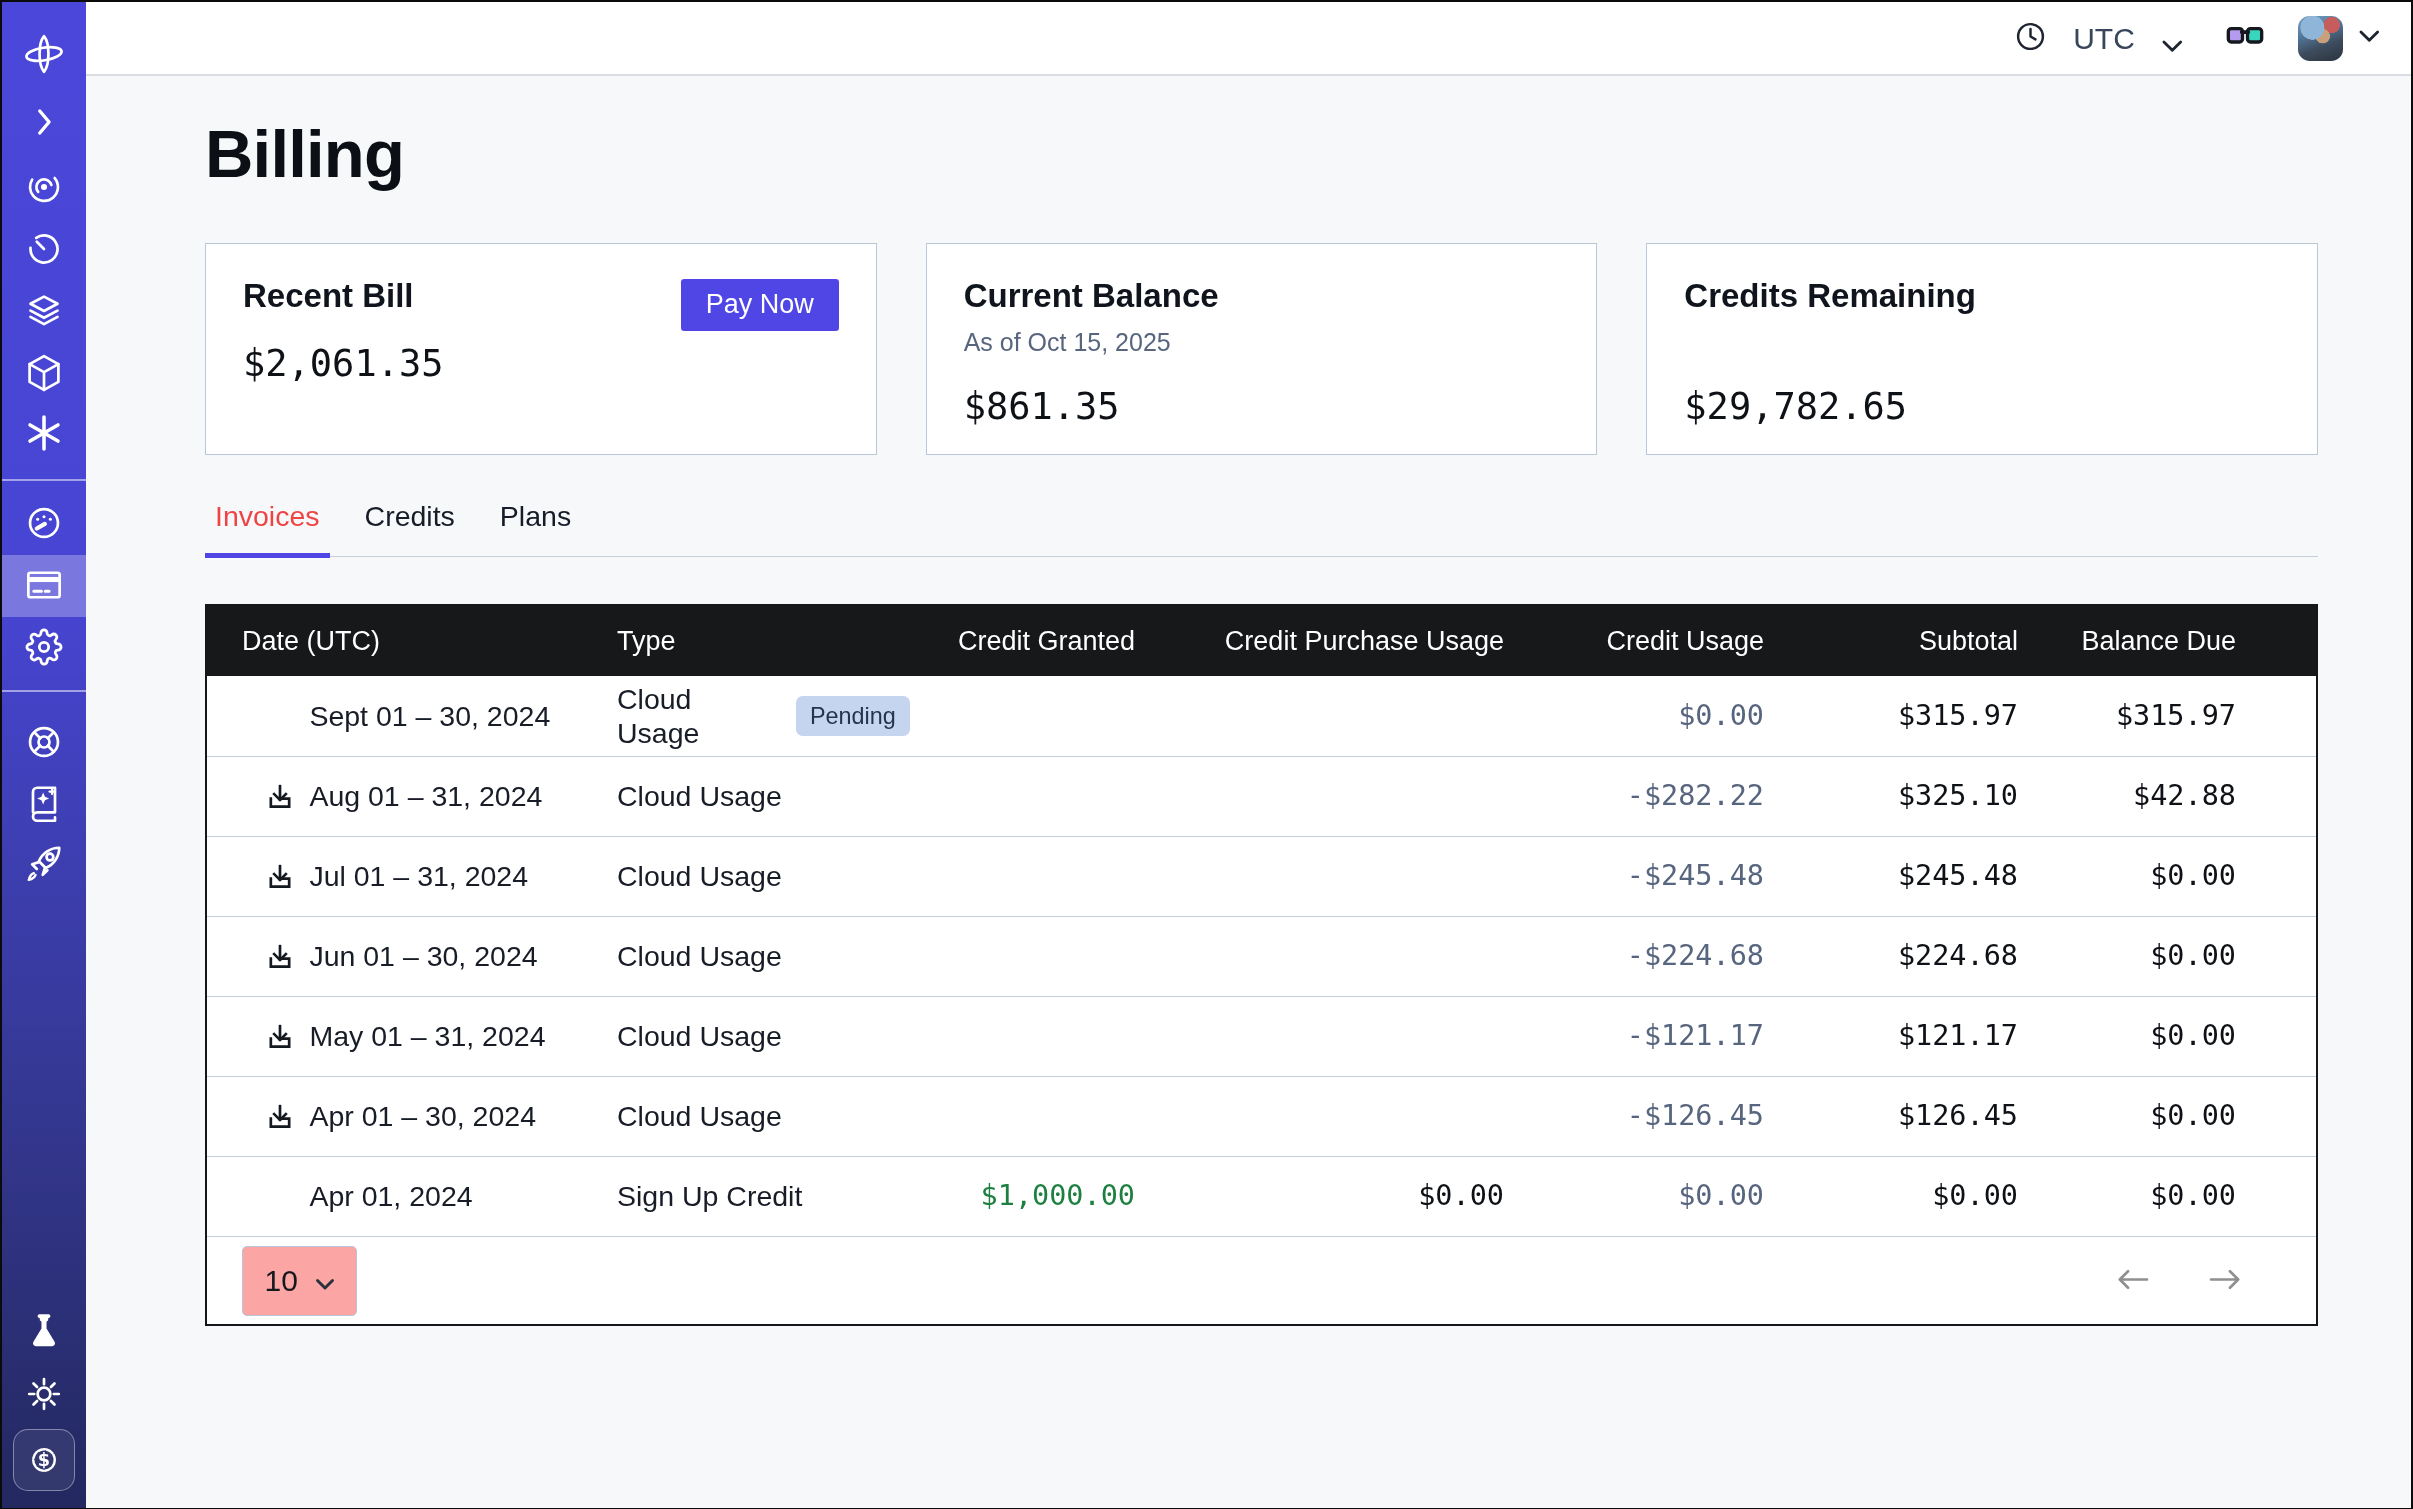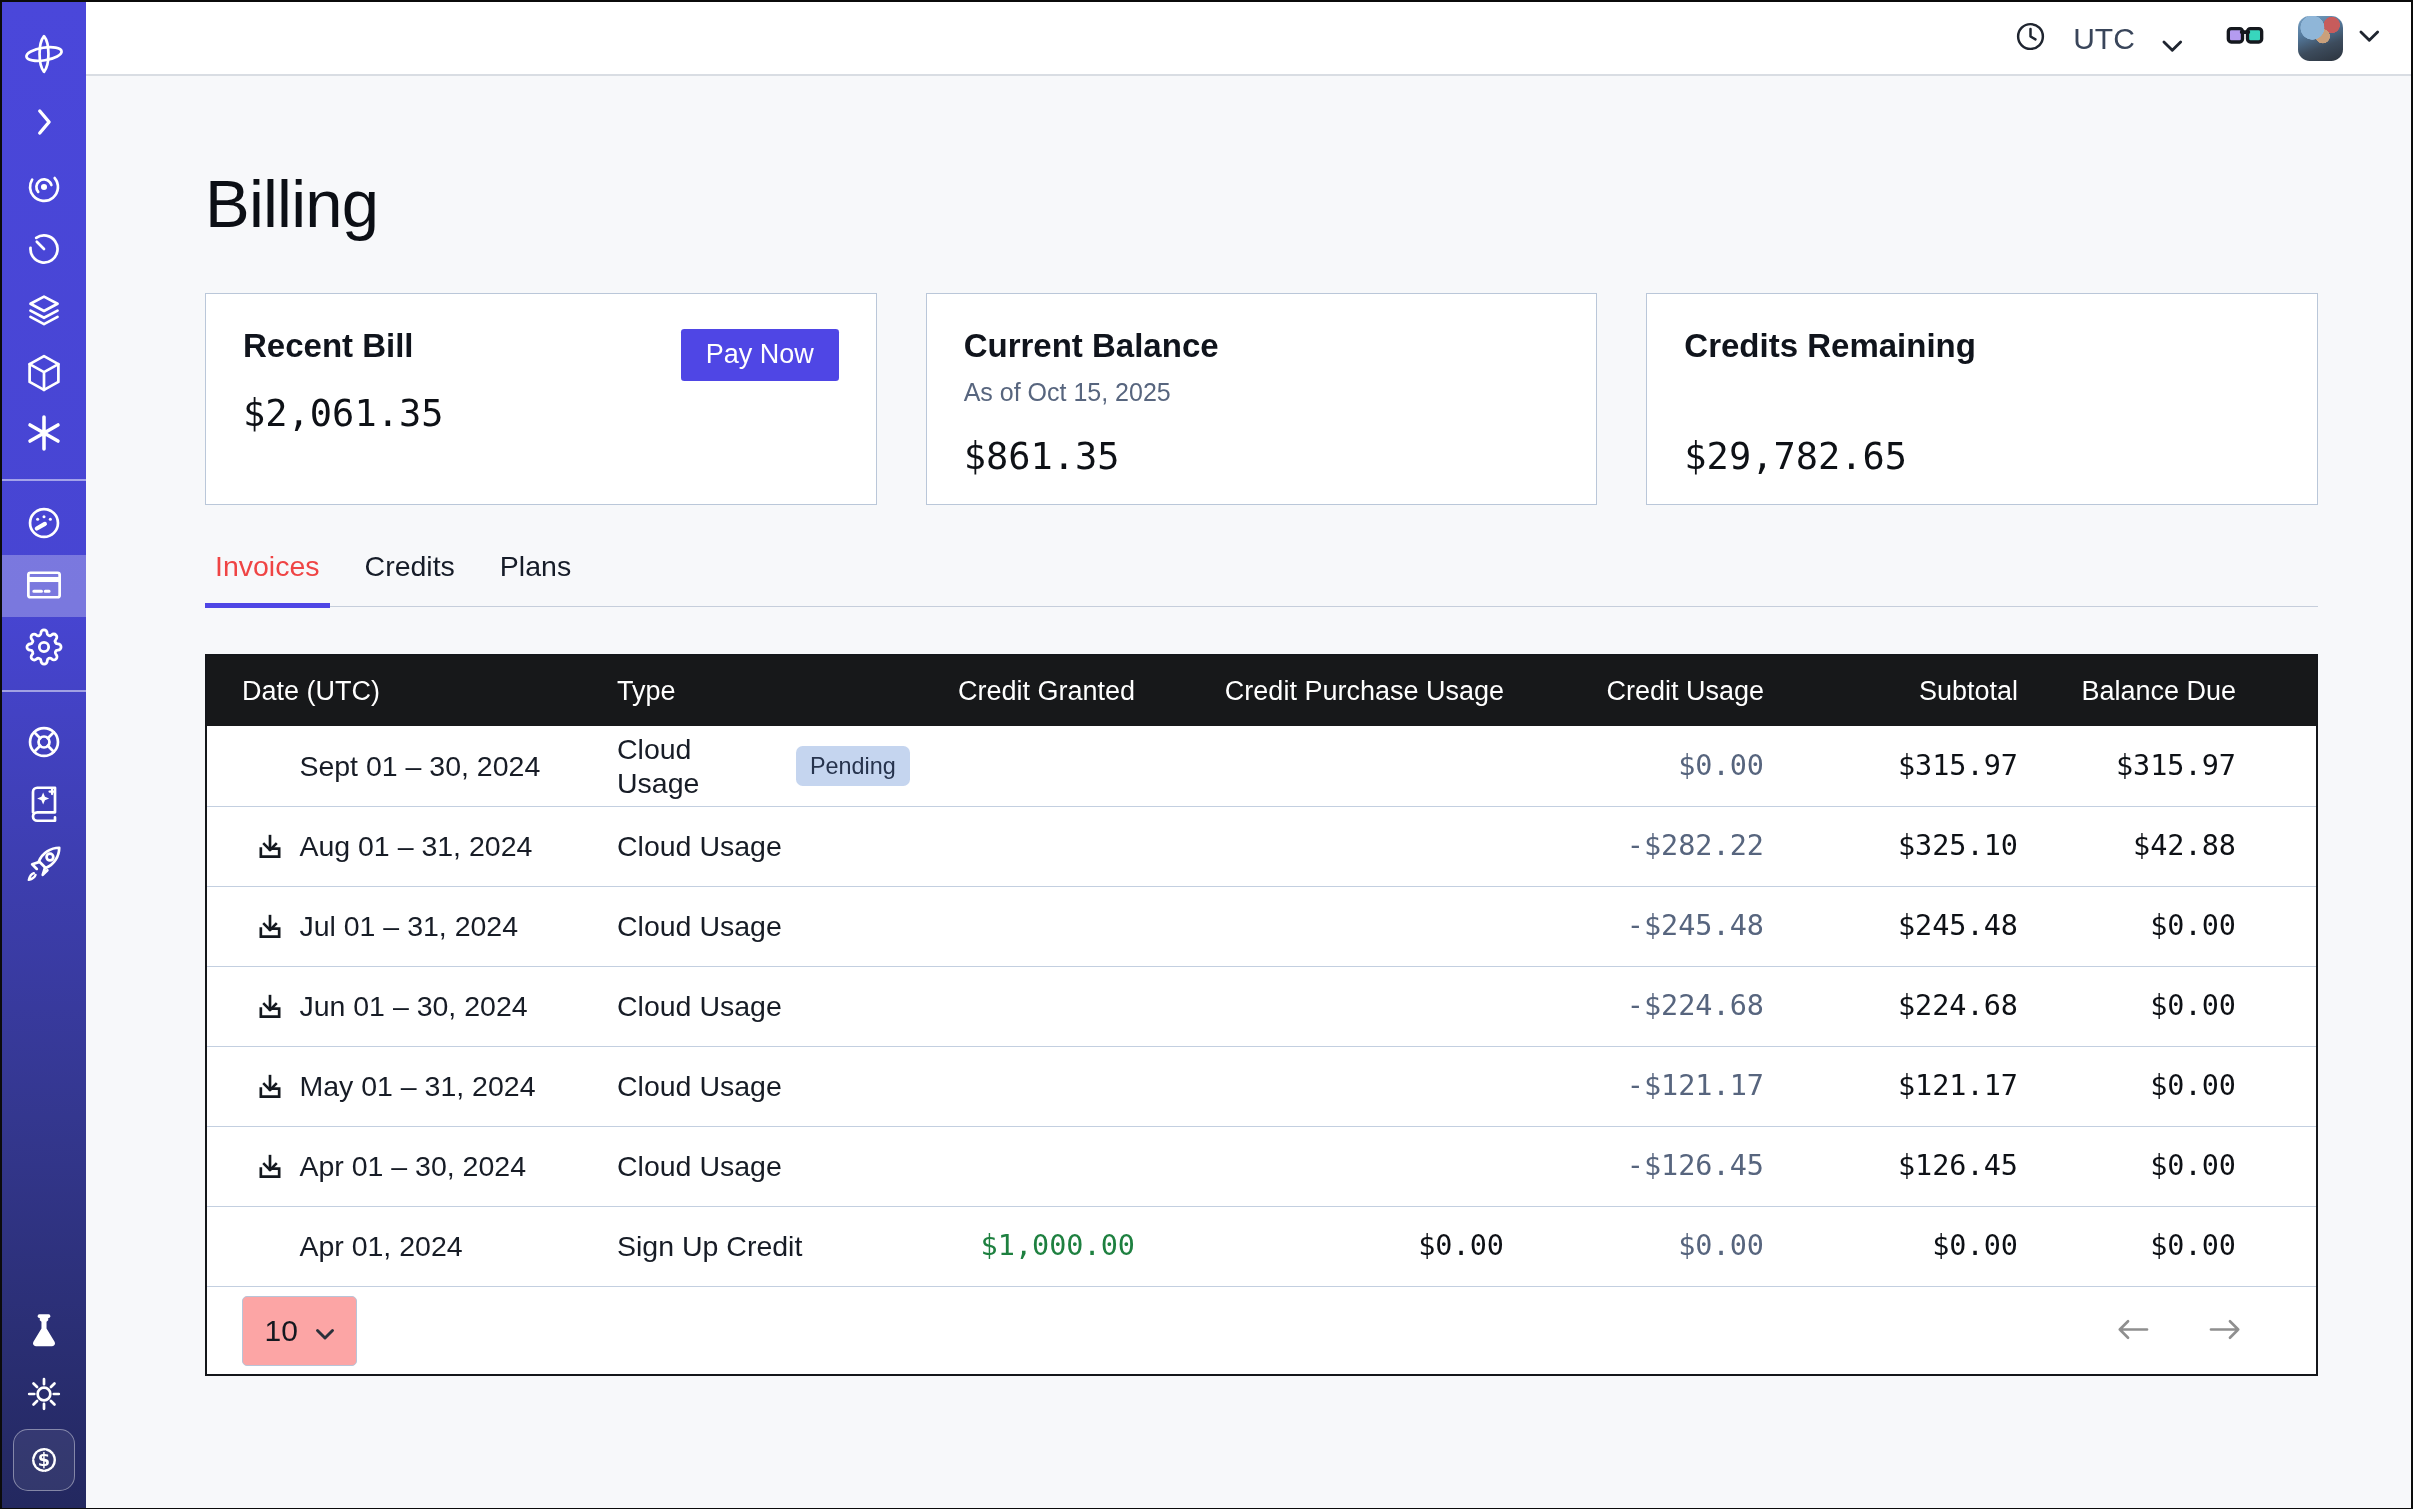--- a/index.html
+++ b/index.html
@@ -28,21 +28,21 @@
   .account{display:flex;align-items:center;gap:15px;}
   .avatar{width:45px;height:45px;border-radius:11.7px;
     background:
       radial-gradient(circle at 32% 26%,#8fb6d8 0 26%,rgba(0,0,0,0) 27%),
       radial-gradient(circle at 55% 45%,#c9a07c 0 20%,rgba(0,0,0,0) 21%),
       radial-gradient(circle at 75% 20%,#c75c5c 0 16%,rgba(0,0,0,0) 17%),
       linear-gradient(160deg,#7aa3c6 0%,#53789b 35%,#3d4c5d 65%,#2b333d 100%);}
 
   
   .content{flex:1;padding:0 97px 0 119px;background:#f7f8fa;}
-  h1.page-title{margin:91px 0 0;font-size:67px;font-weight:400;letter-spacing:-0.8px;color:#0c0f15;line-height:1.1;}
+  h1.page-title{margin:41px 0 0;font-size:67px;font-weight:700;letter-spacing:-0.8px;color:#0c0f15;line-height:1.1;}
 
   .cards{display:flex;gap:49px;margin-top:52px;}
   .card{flex:1;height:212px;background:#fff;border:1.7px solid #bac7d9;padding:33px 37px;position:relative;}
   .card-title{font-size:33px;font-weight:600;color:#10141c;}
   .card-sub{font-size:25px;color:#57657e;margin-top:13.4px;min-height:30px;}
   .card-amount{font-family:"DejaVu Sans Mono",monospace;font-size:37px;color:#0e1116;margin-top:27px;}
   .paynow{position:absolute;top:35px;right:37px;height:52px;padding:0 25px;background:#4f46e5;color:#fff;
     font-size:27px;font-weight:500;border:none;border-radius:3.3px;display:flex;align-items:center;cursor:pointer;
     font-family:"Liberation Sans",sans-serif;}
 
@@ -55,21 +55,21 @@
   .table{margin-top:47px;border:2.5px solid #14161a;background:#fff;}
   .thead,.trow{display:grid;grid-template-columns:410px 293px 225px 369px 260px 254px 298px;align-items:center;}
   .thead{background:#17181a;height:70px;color:#fff;font-size:27px;font-weight:500;}
   .hc{line-height:1.2;}
   .hc.first{padding-left:35px;}
   .hc.right{text-align:right;}
   .hc.last{padding-right:80px;}
   .trow{height:80px;font-size:28.5px;color:#171c26;background:#fff;}
   .trow + .trow, .tfoot{border-top:1.7px solid #c3cfe0;}
   .c{line-height:1.2;}
-  .c-date{padding-left:47px;display:flex;align-items:center;gap:13.4px;}
+  .c-date{padding-left:47px;display:flex;align-items:center;gap:13.4px;margin-left:10px;}
   .dl{width:32px;height:32px;flex:0 0 32px;display:flex;align-items:center;justify-content:center;}
   .dl svg{fill:none;stroke:#14181f;stroke-width:3.2;stroke-linecap:square;}
   .c-type{display:flex;align-items:center;gap:16.7px;}
   .badge{background:#c5d5ef;color:#26334d;font-size:23.4px;padding:5.9px 14.2px;border-radius:6.7px;display:inline-block;}
   .money{font-family:"DejaVu Sans Mono",monospace;font-size:28.5px;color:#0e1116;}
   .right{text-align:right;}
   .last{padding-right:80px;}
   .usage{color:#57657e;}
   .granted{color:#1e8040;}
 

